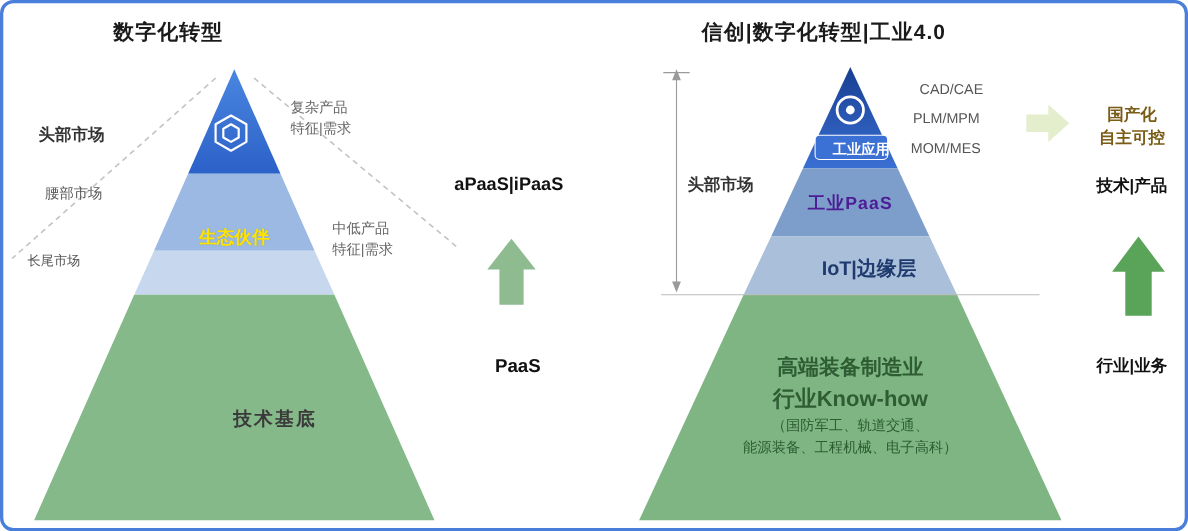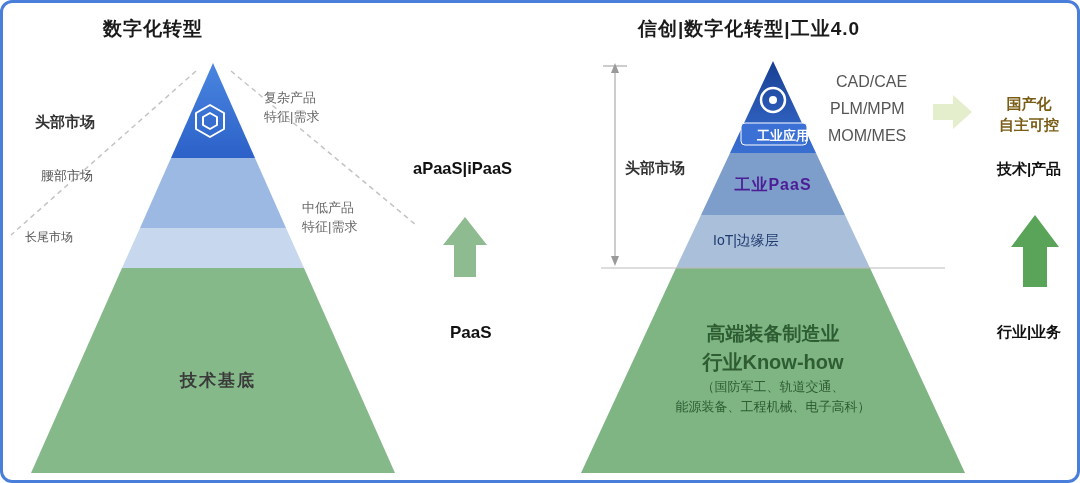--- a/index.html
+++ b/index.html
@@ -13,29 +13,29 @@
     overflow:hidden;
     font-family:"Liberation Sans","DejaVu Sans",sans-serif;
   }
   .abs{position:absolute;}
   .ttl{font-size:19px;font-weight:bold;color:#1a1a1a;text-align:left;letter-spacing:1px;}
   .mkt-big{font-size:15px;font-weight:bold;color:#333;margin-top:12px;}
   .mkt-sm{font-size:13px;color:#555;}
   .note{font-size:13px;color:#666;line-height:19px;}
   .blk{font-size:16px;font-weight:bold;color:#111;}
   .band-partner{font-size:16px;font-weight:bold;color:#ffe400;text-align:center;text-shadow:0 0 1px rgba(120,120,0,.4);}
-  .band-base{font-size:17px;font-weight:bold;color:#3a3a3a;text-align:center;letter-spacing:2px;}
+  .band-base{font-size:17px;font-weight:bold;color:#3a3a3a;text-align:right;letter-spacing:2px;}
   .chip-label{font-size:13px;font-weight:bold;color:#fff;text-align:center;}
   .layer-paas{font-size:16px;font-weight:bold;color:#4c1d95;text-align:center;letter-spacing:1px;}
-  .layer-iot{font-size:14px;font-weight:normal;color:#1f3a6e;text-align:left;}
+  .layer-iot{font-size:18px;font-weight:bold;color:#1f3a6e;text-align:right;}
   .green-body{width:240px;text-align:center;color:#2e5c33;}
   .green-body .l1{font-size:19px;font-weight:bold;}
   .green-body .l2{font-size:20px;font-weight:bold;margin-top:2px;}
   .green-body .l3,.green-body .l4{font-size:13px;margin-top:2px;}
-  .tech{font-size:16px;color:#555;}
+  .tech{font-size:13px;color:#555;}
   .gold{font-size:15px;font-weight:bold;color:#7a5c16;text-align:center;}
   .rlab{font-size:15px;font-weight:bold;color:#111;text-align:center;}
 </style>
 </head>
 <body>
 
 <div class="canvas">
 
   <svg class="abs" style="left:0;top:0" width="1080" height="483" viewBox="0 0 1080 483">
     <defs>
@@ -95,20 +95,21 @@
 
   <div class="abs mkt-big" style="left:32px;top:98px">头部市场</div>
   <div class="abs mkt-sm" style="left:38px;top:164px">腰部市场</div>
   <div class="abs mkt-sm" style="left:22px;top:226px;font-size:12px">长尾市场</div>
 
   <div class="abs note" style="left:261px;top:85px">复杂产品</div>
   <div class="abs note" style="left:261px;top:104px">特征|需求</div>
   <div class="abs note" style="left:299px;top:195px">中低产品</div>
   <div class="abs note" style="left:299px;top:214px">特征|需求</div>
 
+  <div class="abs band-partner" style="left:150px;top:203px;width:120px">生态伙伴</div>
   <div class="abs band-base" style="left:145px;top:366px;width:140px">技术基底</div>
 
   <div class="abs blk" style="left:410px;top:156px;font-size:16.5px">aPaaS|iPaaS</div>
   <div class="abs blk" style="left:447px;top:320px;font-size:17px">PaaS</div>
 
   <div class="abs mkt-big" style="left:622px;top:144px">头部市场</div>
 
   <div class="abs chip-label" style="left:738px;top:124px;width:84px">工业应用</div>
   <div class="abs layer-paas" style="left:710px;top:172px;width:120px">工业PaaS</div>
   <div class="abs layer-iot" style="left:710px;top:229px;width:120px">IoT|边缘层</div>

